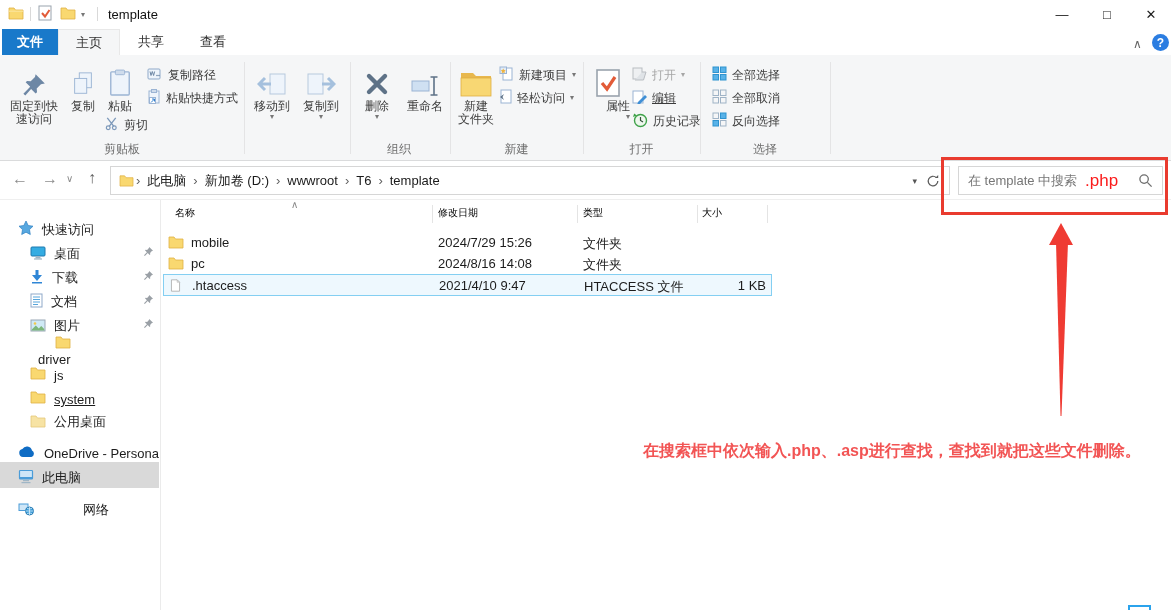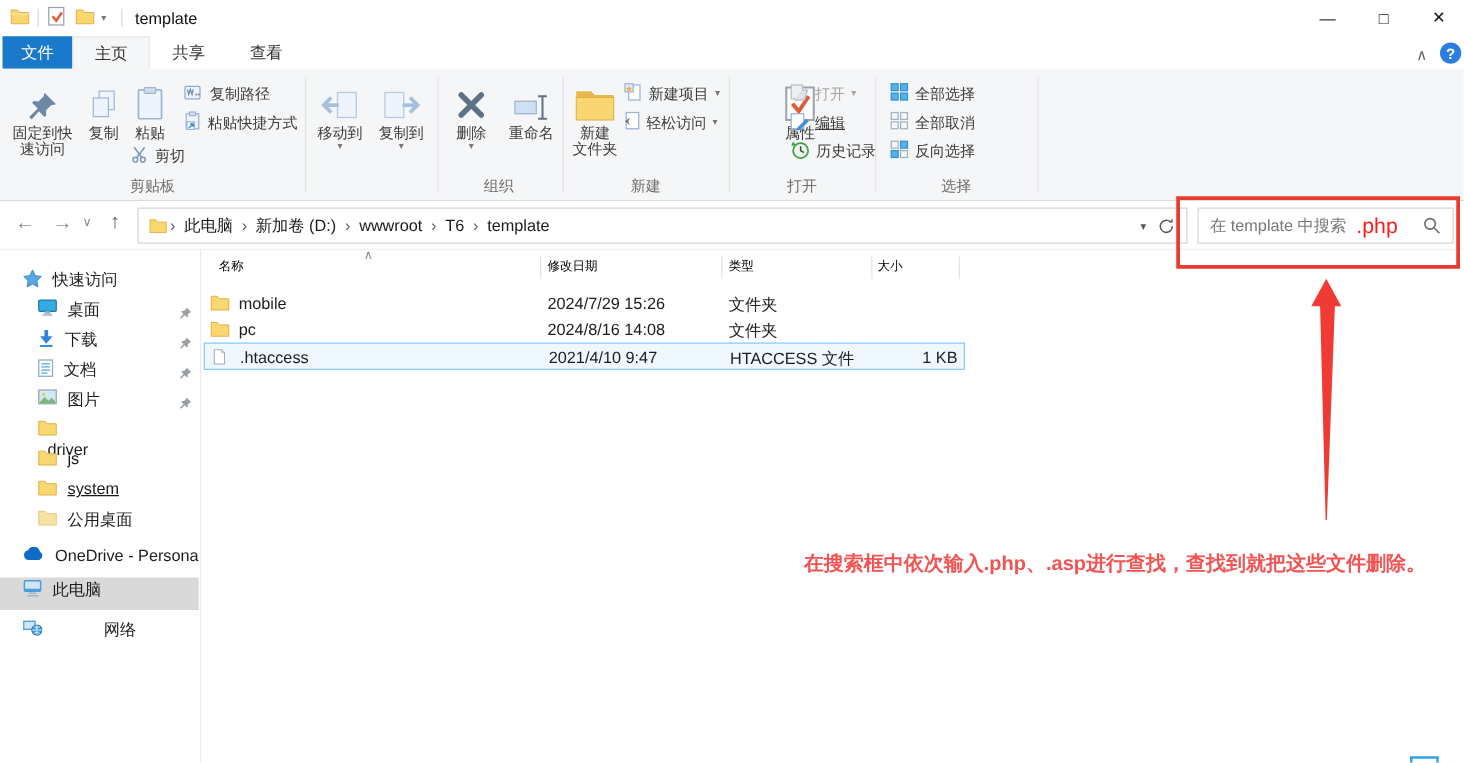--- a/index.html
+++ b/index.html
@@ -36,21 +36,21 @@
   
   .addr-row { left:0; top:161px; width:1171px; height:39px; background:#fff; border-bottom:1px solid #efefef; }
   .navg { font-size:16px; color:#8c8c8c; }
   .box { border:1px solid #d6d6d6; background:#fff; height:29px; display:flex; align-items:center; }
   .crumb { font-size:13px; color:#1a1a1a; padding:0 5px; white-space:nowrap; }
   .crumb-sep { font-size:13px; color:#5f5f5f; padding:0 2px; }
   .search-ph { font-size:13px; color:#767676; margin-left:9px; white-space:nowrap; }
   .search-typed { font-size:17px; color:#fb1b1b; margin-left:8px; font-family:"Liberation Sans",sans-serif; }
 
   
-  .side-item { height:24px; display:flex; align-items:flex-start; font-size:13px; color:#1c1c1c; white-space:nowrap; }
+  .side-item { height:24px; display:flex; align-items:flex-end; font-size:13px; color:#1c1c1c; white-space:nowrap; }
   .side-item .lbl { margin-left:8px; }
   .sel-bg { background:#d9d9d9; }
   .hdr-cell { font-size:10px; color:#000000; }
   .vline { width:1px; background:#e4e4e4; }
   .cell { font-size:13px; color:#1c1c1c; white-space:nowrap; }
   .selrow { border:1px solid #84cff2; background:#eef8fe; }
 
   
   .red-rect { border:3px solid #e93b2f; }
   .note { font-size:16px; font-weight:600; color:#f25454; white-space:nowrap; }
@@ -78,21 +78,21 @@
           <path d="M1 2h5l1.5 2H15v9H1z" fill="#f9d870" stroke="#e0b145" stroke-width=".8"></path>
         </svg></span>
     <span class="abs caret" style="left:81px;top:11px;">▾</span>
     <span class="abs qat-sep" style="left:97px;"></span>
     <span class="abs win-title" style="left:108px;">template</span>
     <div class="abs winbtn" style="left:1043px;">—</div>
     <div class="abs winbtn" style="left:1088px;">□</div>
     <div class="abs winbtn close" style="left:1132px;">✕</div>
   </div>
 
-  <div class="abs tab tab-file" style="left:2px;width:56px;">文件</div>
+  <div class="abs tab tab-file" style="left:2px;width:56px;font-weight:bold;">文件</div>
   <div class="abs tab tab-active" style="left:58px;width:62px;">主页</div>
   <div class="abs tab" style="left:120px;width:62px;">共享</div>
   <div class="abs tab" style="left:182px;width:62px;">查看</div>
   <span class="abs collapse-glyph" style="left:1133px;top:37px;">∧</span>
   <span class="abs help-circle" style="left:1152px;top:34px;">?</span>
 
   <div class="abs ribbon">
 
     <div class="abs rbig" style="left:4px;width:60px;">
       <div class="ric">
@@ -220,21 +220,21 @@
         <svg width="13" height="15" viewBox="0 0 13 15">
             <rect x="2" y="1" width="10" height="13" fill="#fff" stroke="#9bb4d4"></rect>
             <path d="M1 8l4 3-1.5-3L5 5z" fill="#5e7287"></path>
           </svg></span>
       <span>轻松访问</span>
       <span class="caret">▾</span>
     </div>
     <div class="abs rlabel" style="left:450px;width:133px;">新建</div>
     <div class="abs rsep" style="left:583px;"></div>
 
-    <div class="abs rbig" style="left:618px;width:44px;">
+    <div class="abs rbig" style="left:586px;width:44px;text-align:right;">
       <div class="ric">
         <svg width="26" height="30" viewBox="0 0 26 30">
             <rect x="2" y="2" width="22" height="26" fill="#fff" stroke="#9aa3ad" stroke-width="1.6"></rect>
             <path d="M7 15l5 6 8-12" stroke="#e25b38" stroke-width="3.2" fill="none"></path>
           </svg>
         </div>
       <div>属性</div>
       <div class="caret">▾</div>
     </div>
     <div class="abs rsm dim" style="left:632px;top:11px;">

